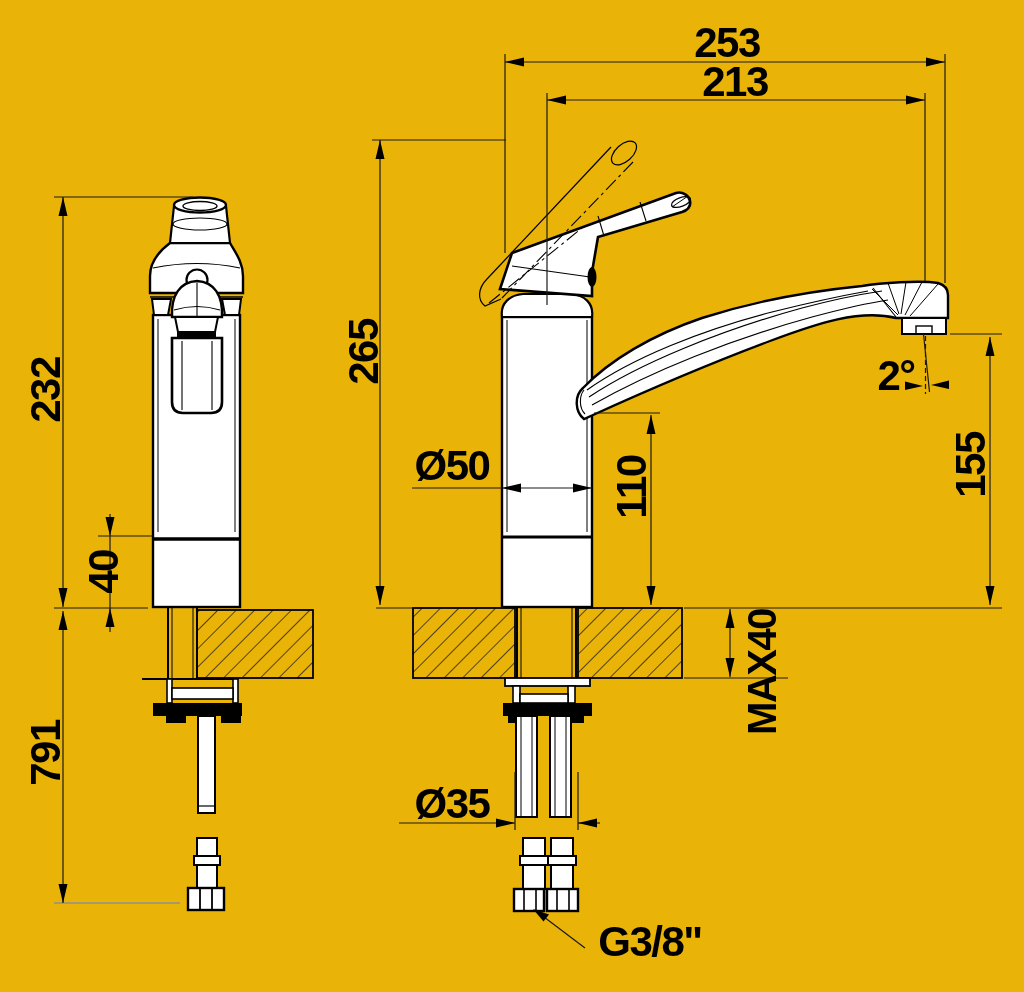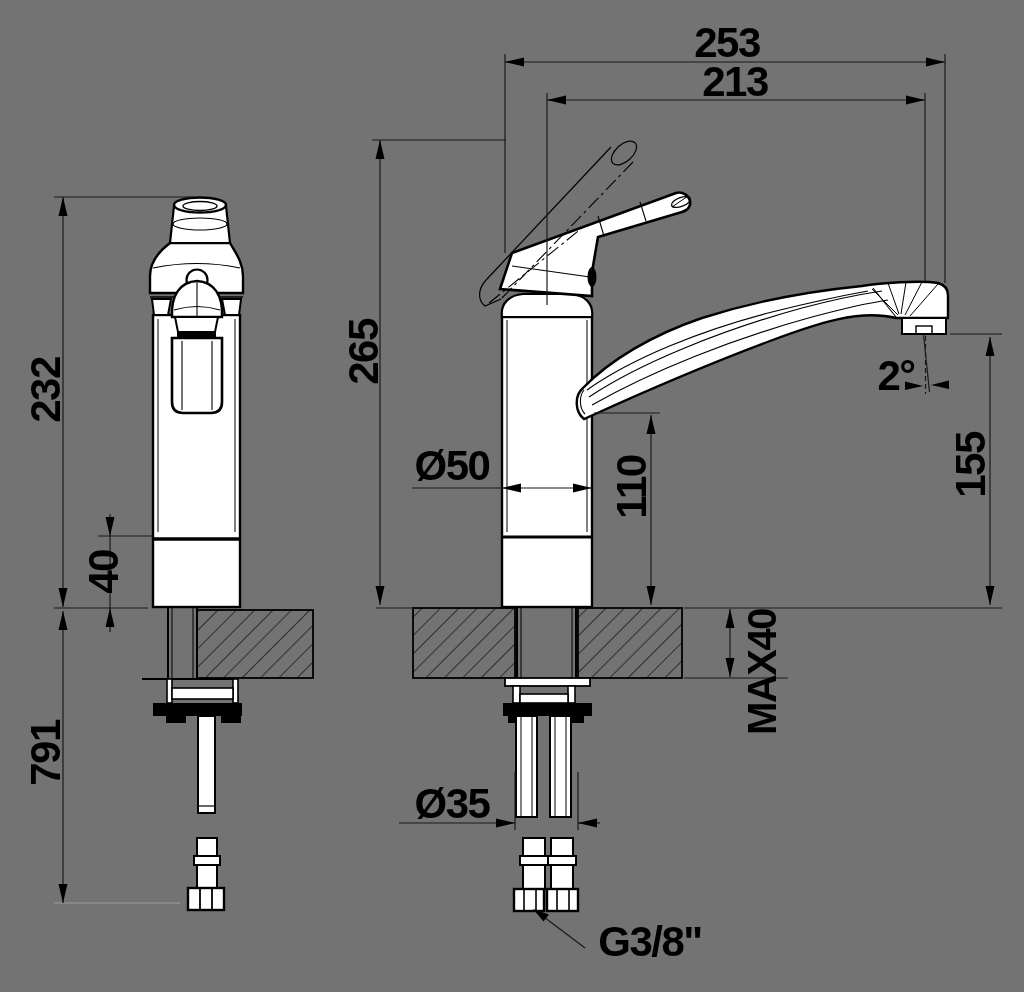--- a/index.html
+++ b/index.html
@@ -1,16 +1,16 @@
 <!DOCTYPE html>
 <html><head>
 <meta charset="utf-8">
 <style>
   html,body{margin:0;padding:0;background:#ffffff;}
-  .stage{position:relative;width:1024px;height:992px;background:#737373;overflow:hidden;}
+  .stage{position:relative;width:1024px;height:992px;background:#eab308;overflow:hidden;}
   svg{display:block;}
   text{font-family:"Liberation Sans","DejaVu Sans",sans-serif;
        font-weight:700;fill:#000;letter-spacing:-1.5px;}
   .dim-label{font-size:42px;}
   .dim-label-sm{font-size:40px;}
   .outline{stroke:#000;fill:#fff;}
   .nofill{fill:none;stroke:#000;}
 </style>
 </head>
 <body>

